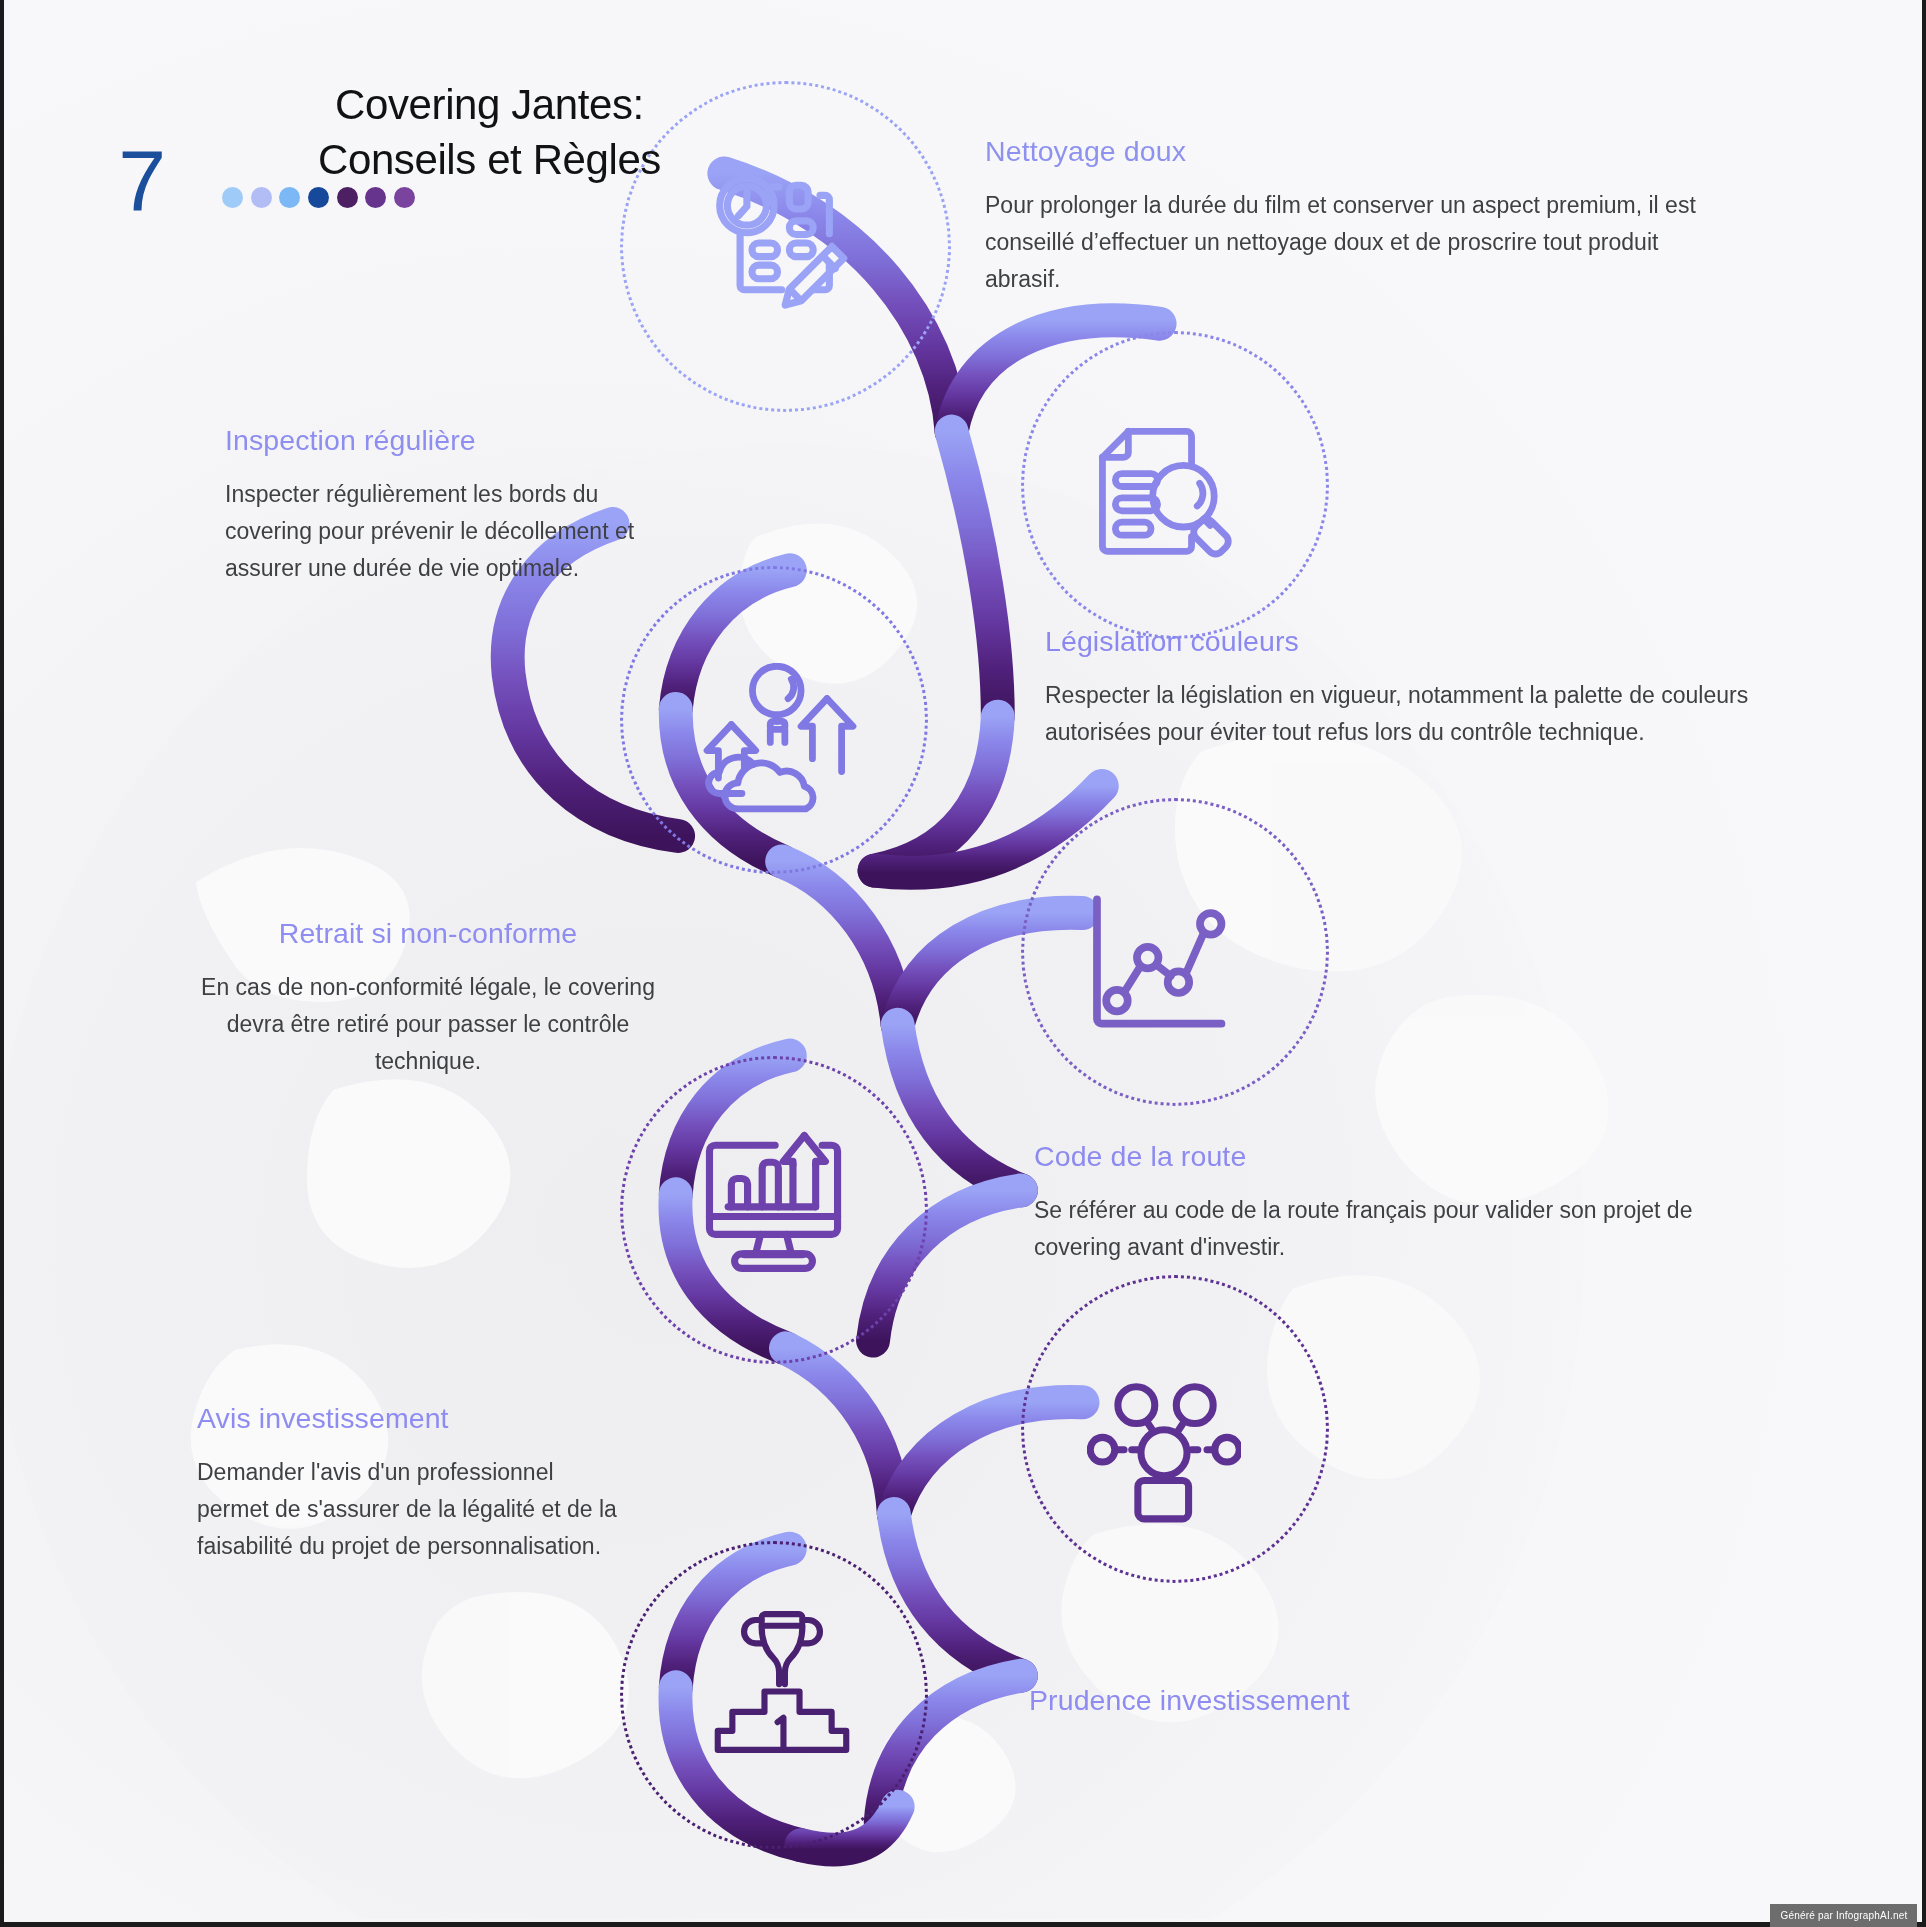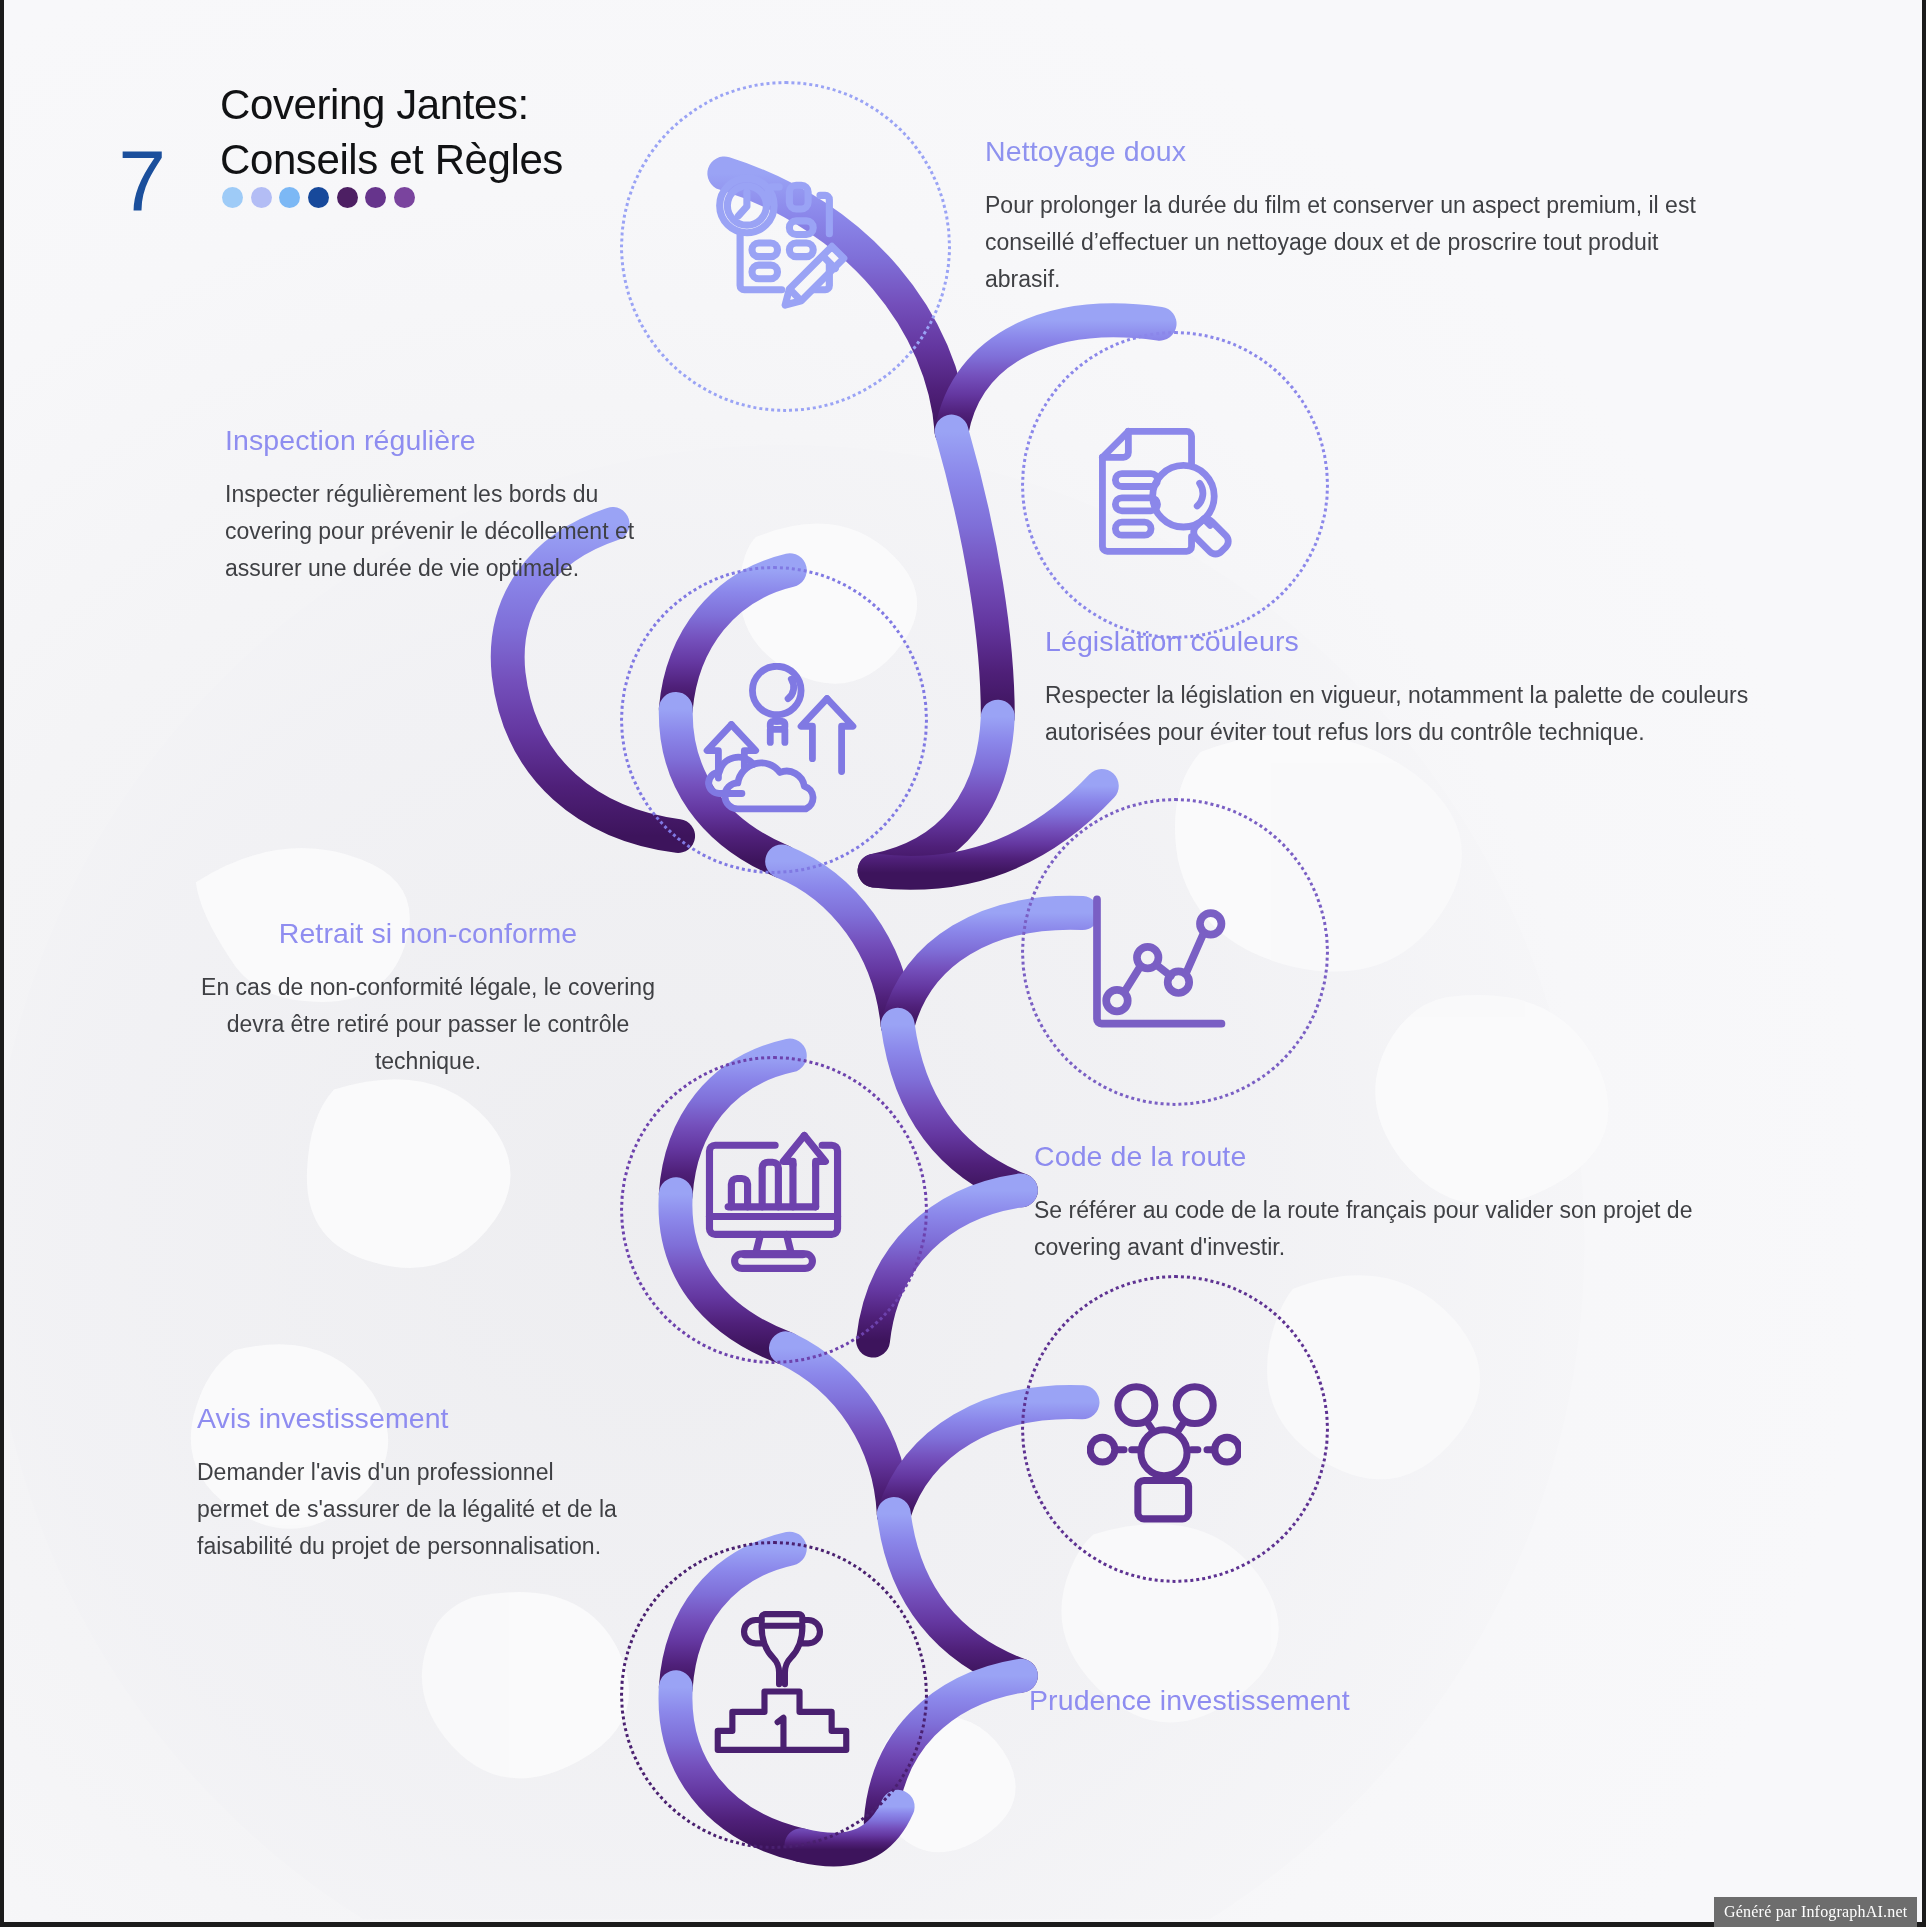--- a/index.html
+++ b/index.html
@@ -53,20 +53,21 @@
     top: 23px;
     width: 539px;
   }
   .title-line {
     font-size: 42px;
     line-height: 1.32;
     color: #111214;
     font-weight: 400;
     letter-spacing: -0.4px;
     white-space: nowrap;
+    text-align: center;
   }
   #dot-row {
     position: absolute;
     left: 110px;
     top: 133px;
     display: flex;
     gap: 7.7px;
   }
   .pal-dot {
     width: 21px;
@@ -114,25 +115,24 @@
     font-weight: 400;
   }
 
   
   #watermark {
     position: absolute;
     right: 4.6px;
     bottom: 0px;
     background: #6d6d6d;
     color: #ffffff;
-    font-size: 16px;
+    font-size: 10px;
     padding: 5.4px 10px 6.2px 10px;
     letter-spacing: 0.2px;
     white-space: nowrap;
-    font-family: Liberation Serif, serif;
   }
   #bottom-bar {
     position: absolute;
     left: 0; right: 0; bottom: 0;
     height: 4.6px;
     background: #1b1b1b;
   }
 </style>
 </head>
 <body>

